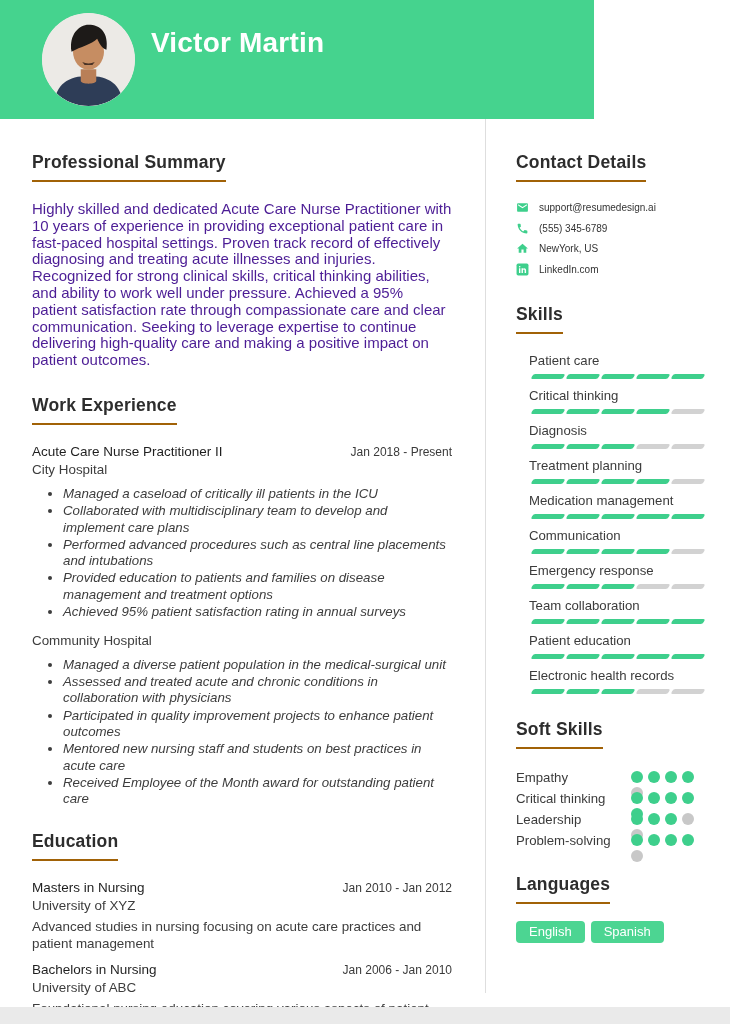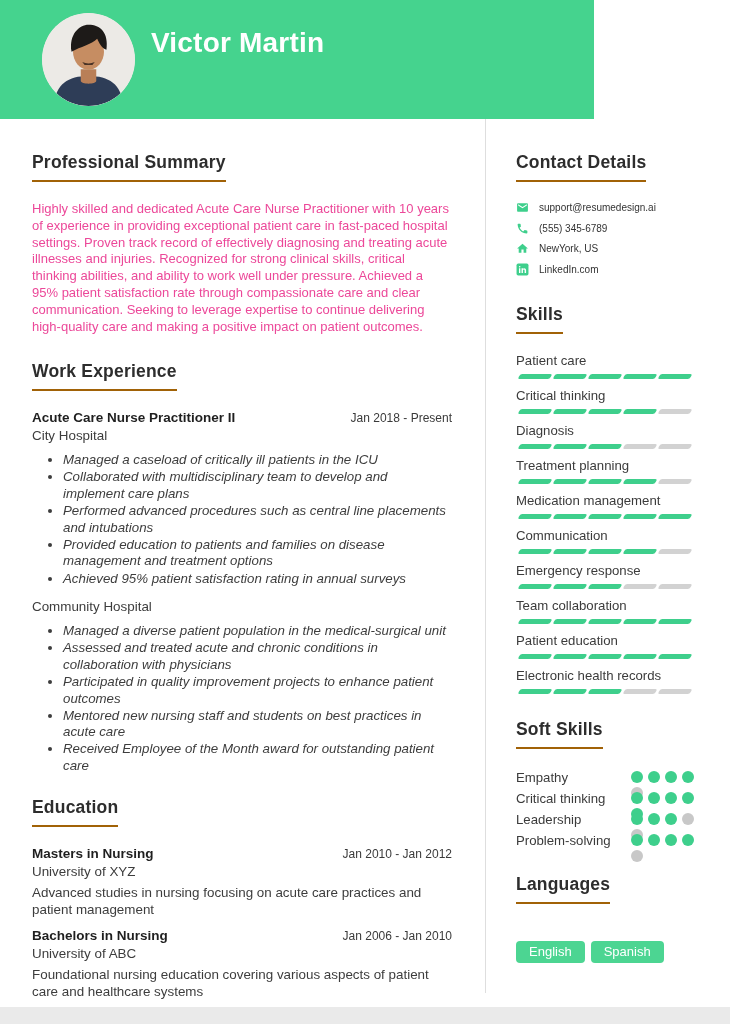--- a/index.html
+++ b/index.html
@@ -40,57 +40,57 @@
     letter-spacing:.2px; padding-bottom:7px; border-bottom:2px solid #a16207;
     margin-bottom:19px;
   }
   .mt-work { margin-top:26px; }
   .mt-edu { margin-top:23px; }
   .mt-skills { margin-top:28px; }
   .mt-soft { margin-top:25px; }
   .mt-lang { margin-top:22px; }
 
   
-  .summary { font-size:13px; line-height:16.8px; color:#ec4899; }
+  .summary { font-size:15px; line-height:16.8px; color:#4c1d95; }
 
   .job { margin-bottom:12px; }
   .job-head { display:flex; justify-content:space-between; align-items:baseline; }
-  .job-head h3 { font-size:13.5px; font-weight:700; color:#1f1f1f; }
+  .job-head h3 { font-size:13.5px; font-weight:400; color:#1f1f1f; }
   .job-date { font-size:12px; color:#3a3a3a; white-space:nowrap; }
   .job-company { font-size:13.4px; color:#3d3d3d; margin-top:3px; }
   .job ul { margin:9px 0 0 0; padding-left:31px;font-style:italic; }
   .job li { font-size:13.3px; line-height:16.6px; margin-bottom:0.5px; }
   .edu-item { margin-bottom:9px; }
   .edu-desc { font-size:13.4px; line-height:16.8px; margin-top:6px; }
 
   
   .c-row { display:flex; align-items:center; margin-bottom:7.5px; }
   .c-icon { width:13px; height:13px; flex:none; margin-right:10px; display:inline-flex; }
   .c-icon svg { width:13px; height:13px; }
   .c-text { font-size:10px; color:#333333; }
 
   
-  .skill { margin-bottom:9px; }
+  .skill { margin-bottom:9px;margin-left:13px; }
   .skill-label { font-size:13.2px; color:#3b3b3b; margin-bottom:6px; }
   .skill-bar { display:flex; gap:3.5px; width:178px; padding:0 3px; }
   .seg { flex:1; height:5px; border-radius:2px; transform:skewX(-28deg); background:#d2d2d2; }
   .seg.on { background:#3ecf8c; }
 
   
   .soft-row { display:flex; justify-content:space-between; align-items:flex-start; height:21px; }
   .soft-label { font-size:13.2px; color:#3b3b3b; line-height:20px; }
   .dots { width:63px; display:flex; flex-wrap:wrap; column-gap:5px; row-gap:4px; margin-top:3px; }
   .dot { width:12px; height:12px; border-radius:50%; background:#c8c8c8; flex:none; }
   .dot.on { background:#3ecf8c; }
 
   
   .pills { display:flex; gap:6px; margin-top:-2px; }
   .pill {
     background:#4cd592; color:#ffffff; font-size:13px;
-    height:22px; line-height:22px; padding:0 13px; border-radius:4px;margin-top:20px;
+    height:22px; line-height:22px; padding:0 13px; border-radius:4px;
   }
 </style>
 </head>
 <body>
 
 <div class="page">
 
   <header class="hdr">
     <div class="avatar">
       <svg viewBox="0 0 96 96" aria-hidden="true">

